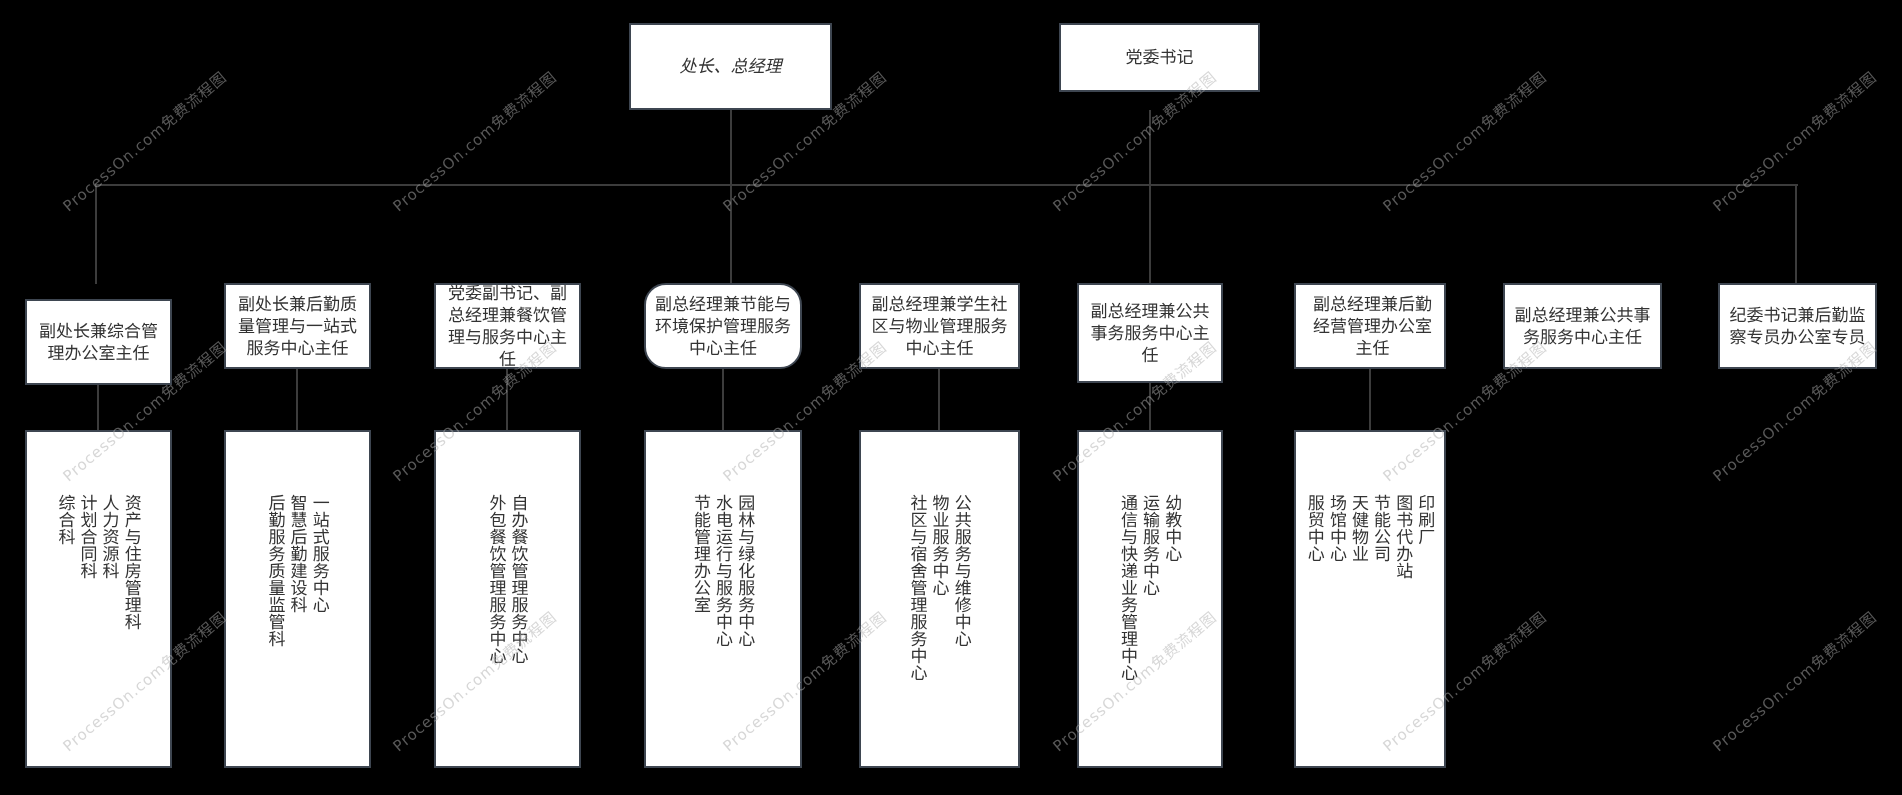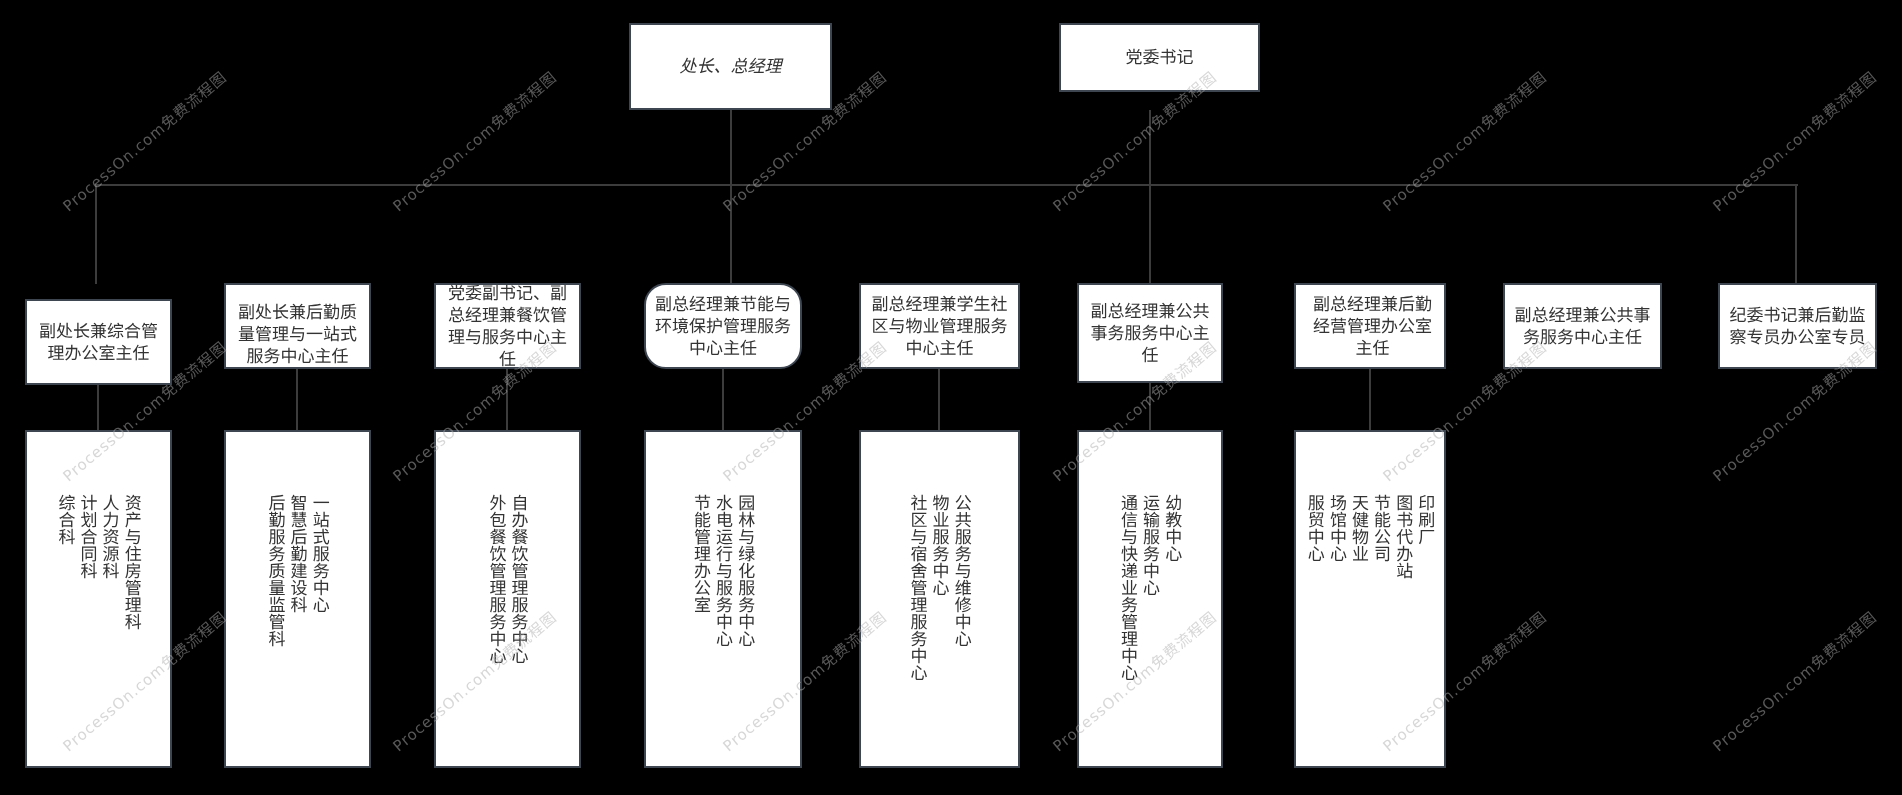--- a/index.html
+++ b/index.html
@@ -46,21 +46,21 @@
   <div class="node top" style="left:629px;top:23px;width:203px;height:87px;font-style:italic;">
     <span>处长、总经理</span>
   </div>
   <div class="node top" style="left:1059px;top:23px;width:201px;height:69px;">
     <span>党委书记</span>
   </div>
 
   <div class="node l2" style="left:25px;top:283px;width:147px;height:86px;margin-top:16px;">
     <span>副处长兼综合管理办公室主任</span>
   </div>
-  <div class="node l2" style="left:224px;top:283px;width:147px;height:86px;align-items:flex-end;">
+  <div class="node l2" style="left:224px;top:283px;width:147px;height:86px;">
     <span>副处长兼后勤质量管理与一站式服务中心主任</span>
   </div>
   <div class="node l2" style="left:434px;top:283px;width:147px;height:86px;">
     <span>党委副书记、副总经理兼餐饮管理与服务中心主任</span>
   </div>
   <div class="node l2" style="left:644px;top:283px;width:158px;height:86px;border-radius:22px;">
     <span>副总经理兼节能与环境保护管理服务中心主任</span>
   </div>
   <div class="node l2" style="left:859px;top:283px;width:161px;height:86px;align-items:center;">
     <span>副总经理兼学生社区与物业管理服务中心主任</span>

